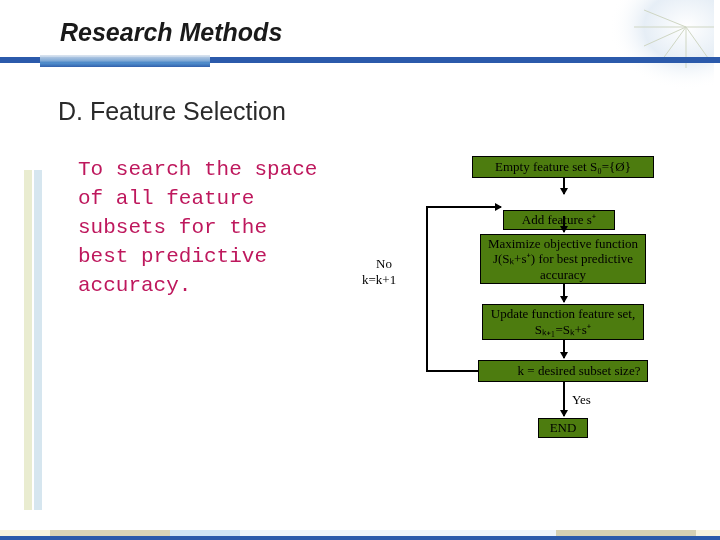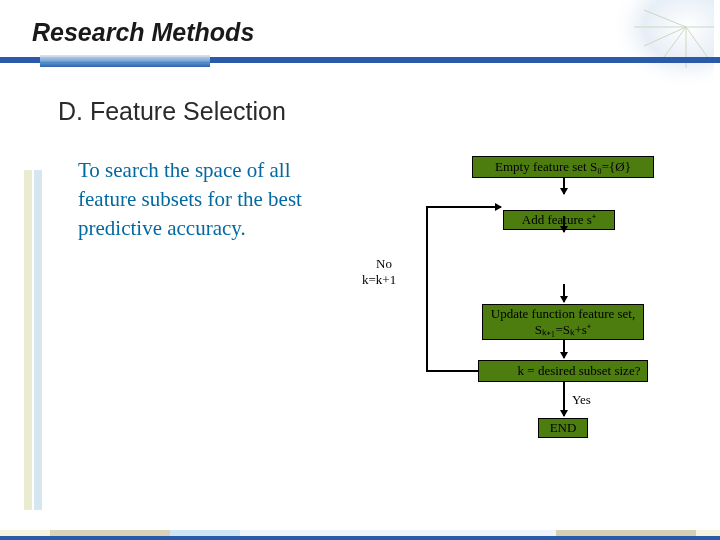--- a/index.html
+++ b/index.html
@@ -5,21 +5,21 @@
   * { margin: 0; padding: 0; box-sizing: border-box; }
   body {
     width: 720px;
     height: 540px;
     background: #fff;
     font-family: Verdana, Arial, sans-serif;
     position: relative;
     overflow: hidden;
   }
   .header {
-    padding: 18px 0 6px 32px;
+    padding: 18px 0 6px 60px;
   }
   .title {
     font-size: 25px;
     font-weight: bold;
     font-style: italic;
     color: #1a1a1a;
     font-family: Verdana, Arial, sans-serif;
   }
   .rule-wrap {
     position: relative;
@@ -59,22 +59,22 @@
     margin-top: 30px;
   }
   .left-col {
     width: 340px;
     padding-left: 78px;
     padding-right: 10px;
   }
   .desc {
     font-size: 21px;
     line-height: 1.38;
-    color: #0369a1;
-    font-family: Liberation Serif, serif;
+    color: #be185d;
+    font-family: Liberation Mono, monospace;
   }
   .right-col {
     width: 360px;
     padding-left: 4px;
     padding-top: 0;
   }
   .flow {
     position: relative;
     width: 355px;
     height: 310px;
@@ -195,20 +195,21 @@
 
 <div class="body-row">
   <div class="left-col">
     <p class="desc">To search the space of all feature subsets for the best predictive accuracy.</p>
   </div>
   <div class="right-col">
     <div class="flow">
 
       <div class="fbox" style="left:128px; top:0; width:182px; height:22px;">Empty feature set S₀={Ø}</div>
       <div class="fbox" style="left:159px; top:40; width:112px; height:20px; top:40px;margin-top:14px;">Add feature s⁺</div>
+      <div class="fbox" style="left:136px; top:78px; width:166px; height:50px;">Maximize objective function J(Sₖ+s⁺) for best predictive accuracy</div>
       <div class="fbox" style="left:138px; top:148px; width:162px; height:36px;">Update function feature set, Sₖ₊₁=Sₖ+s⁺</div>
       <div class="fbox" style="left:134px; top:204px; width:170px; height:22px;padding-left:36px;">k = desired subset size?</div>
       <div class="fbox" style="left:194px; top:262px; width:50px; height:20px;">END</div>
 
       <div class="arrow-v" style="left:219px; top:22px; height:16px;"></div>
       <div class="arrow-v" style="left:219px; top:60px; height:16px;"></div>
       <div class="arrow-v" style="left:219px; top:128px; height:18px;"></div>
       <div class="arrow-v" style="left:219px; top:184px; height:18px;"></div>
       <div class="arrow-v" style="left:219px; top:226px; height:34px;"></div>
 

